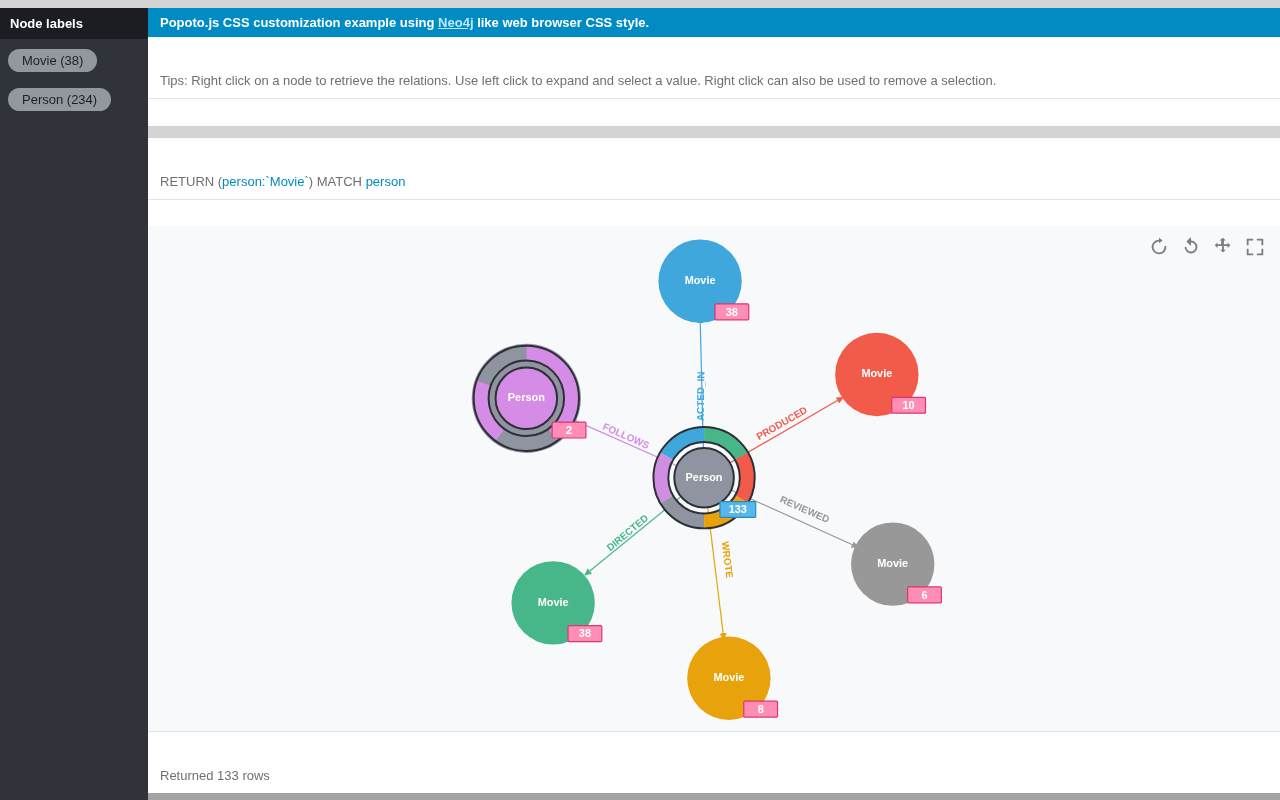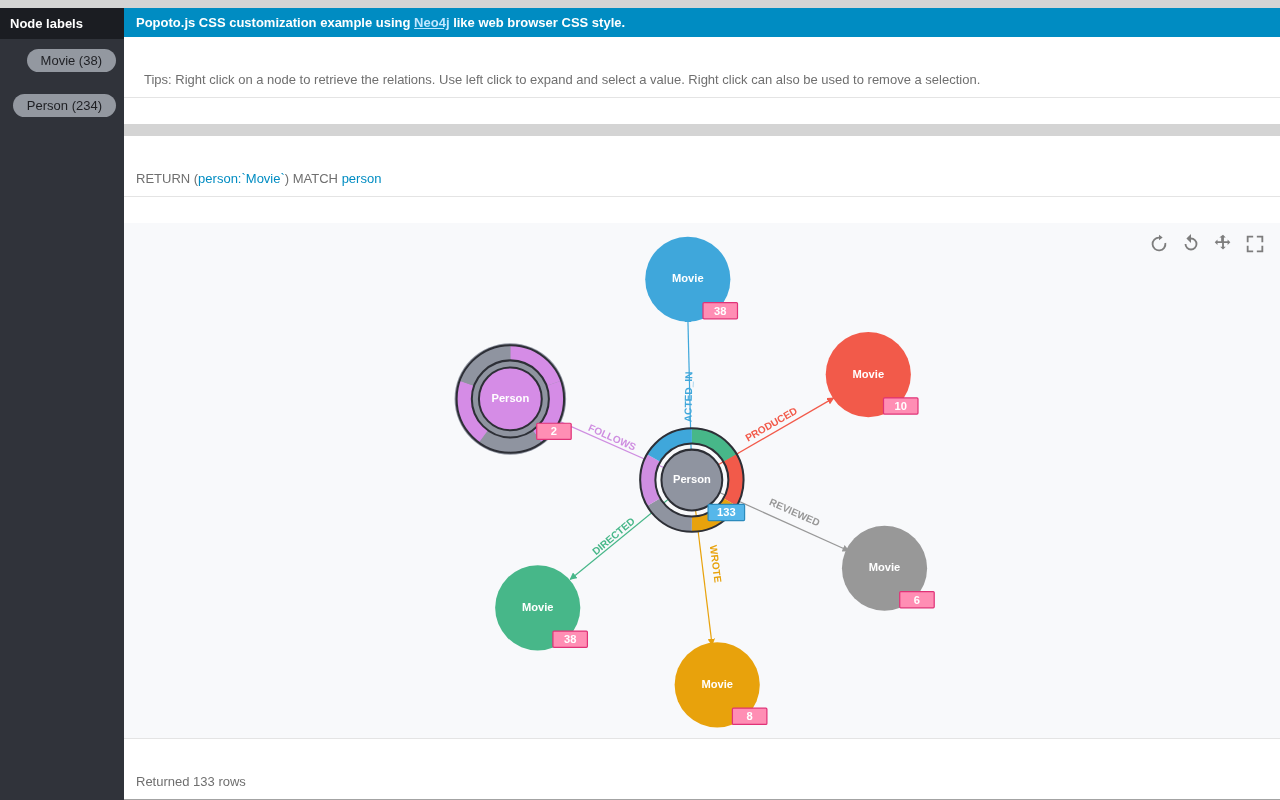--- a/index.html
+++ b/index.html
@@ -1,33 +1,33 @@
 <!DOCTYPE html>
 <html><head>
 <meta charset="utf-8">
 <style>
   html,body{margin:0;padding:0;font-family:"Helvetica Neue",Helvetica,Arial,sans-serif;font-size:13px;color:#333;background:#fff;}
   *{box-sizing:border-box;}
   .app{display:flex;height:800px;width:1280px;overflow:hidden;border-top:8px solid #d4d4d4;}
-  .sidebar{width:124px;background:#30333a;color:#fff;flex-shrink:0;}
+  .sidebar{width:148px;background:#30333a;color:#fff;flex-shrink:0;}
   .sidebar-header{background:#1b1d22;padding:8px 10px;font-weight:bold;font-size:13px;}
-  .sidebar-pills{padding:10px 8px;display:flex;flex-direction:column;gap:22px;align-items:flex-end;}
+  .sidebar-pills{padding:10px 8px;display:flex;flex-direction:column;gap:16px;align-items:flex-start;}
   .pill{background:#9398a0;color:#1e1f23;border-radius:14px;padding:4px 14px;font-size:13px;cursor:pointer;white-space:nowrap;}
   .main{flex:1;display:flex;flex-direction:column;min-width:0;justify-content:space-between;}
   .title-bar{background:#008cc2;color:#fff;padding:7px 12px;font-size:13px;font-weight:bold;}
   .title-bar a{color:#bfe7ff;text-decoration:underline;}
-  .tips-bar{background:#fff;border-bottom:1px solid #e4e4e4;color:#6f6f6f;padding:10px 20px;font-size:13px;}
+  .tips-bar{background:#fff;border-bottom:1px solid #e4e4e4;color:#6f6f6f;padding:10px 12px;font-size:13px;}
   .gap-bar{height:12px;background:#d4d4d4;}
   .query-bar{background:#fff;border-bottom:1px solid #e4e4e4;padding:10px 12px;color:#6f6f6f;font-size:13px;}
   .query-bar .q-link{color:#008cc2;}
   .graph-area{background:#f8f9fb;position:relative;flex:0 0 505px;border-bottom:1px solid #e4e4e4;}
   .toolbar{position:absolute;top:10px;right:14px;display:flex;gap:10px;}
   .toolbar svg{width:22px;height:22px;fill:#7d7d7d;cursor:pointer;}
   svg.graph{width:100%;height:100%;}
-  .results-head{padding:10px 12px;color:#6f6f6f;background:#fff;border-bottom:1px solid #a3a3a3;}
+  .results-head{padding:10px 12px;color:#6f6f6f;background:#fff;border-bottom:7px solid #a3a3a3;}
   .results-body{flex:1;overflow-y:scroll;background:#fff;padding:10px 14px;}
   .result-card{display:inline-block;border:1px solid #e5e5e5;border-radius:3px;margin:6px 0 16px 0;}
   .result-card table{border-collapse:collapse;}
   .result-card td{padding:6px 14px 6px 12px;font-size:13px;}
   .result-card td.k{color:#7a7a7a;font-weight:bold;background:#f2f2f2;}
   .result-card tr+tr td{border-top:1px solid #eee;}
   
   .badge-rect{fill:#ff8eb4;stroke:#e03277;stroke-width:1.2;}
   .badge-rect2{fill:#56b7ea;stroke:#2b8bbd;stroke-width:1.2;}
   .badge-text{fill:#fff;font-size:11px;font-weight:bold;text-anchor:middle;dominant-baseline:middle;}

